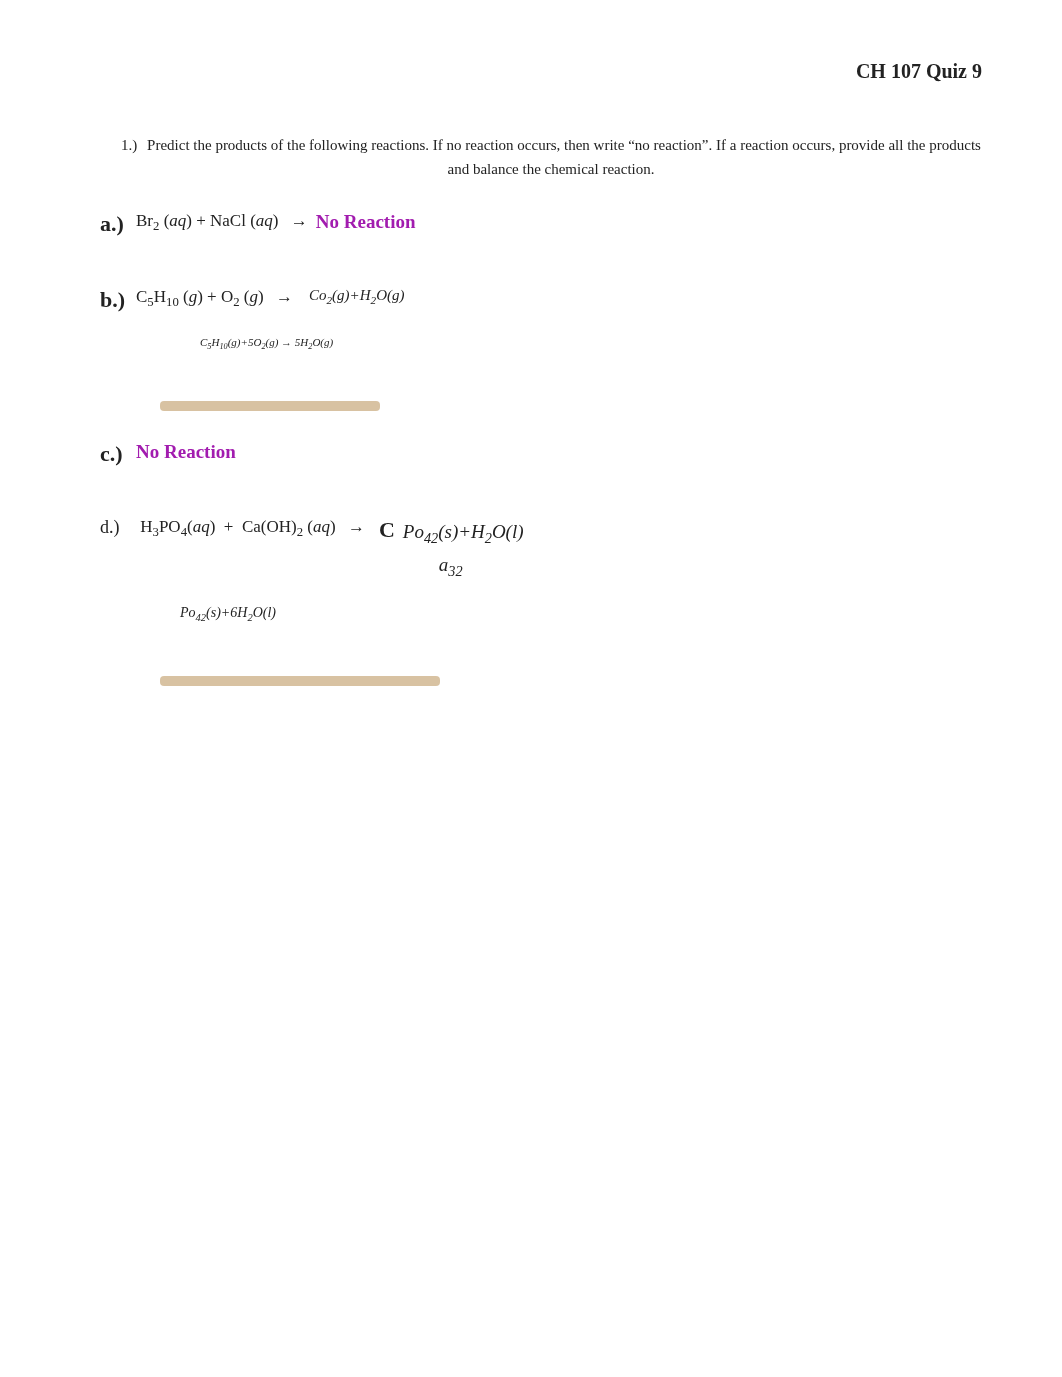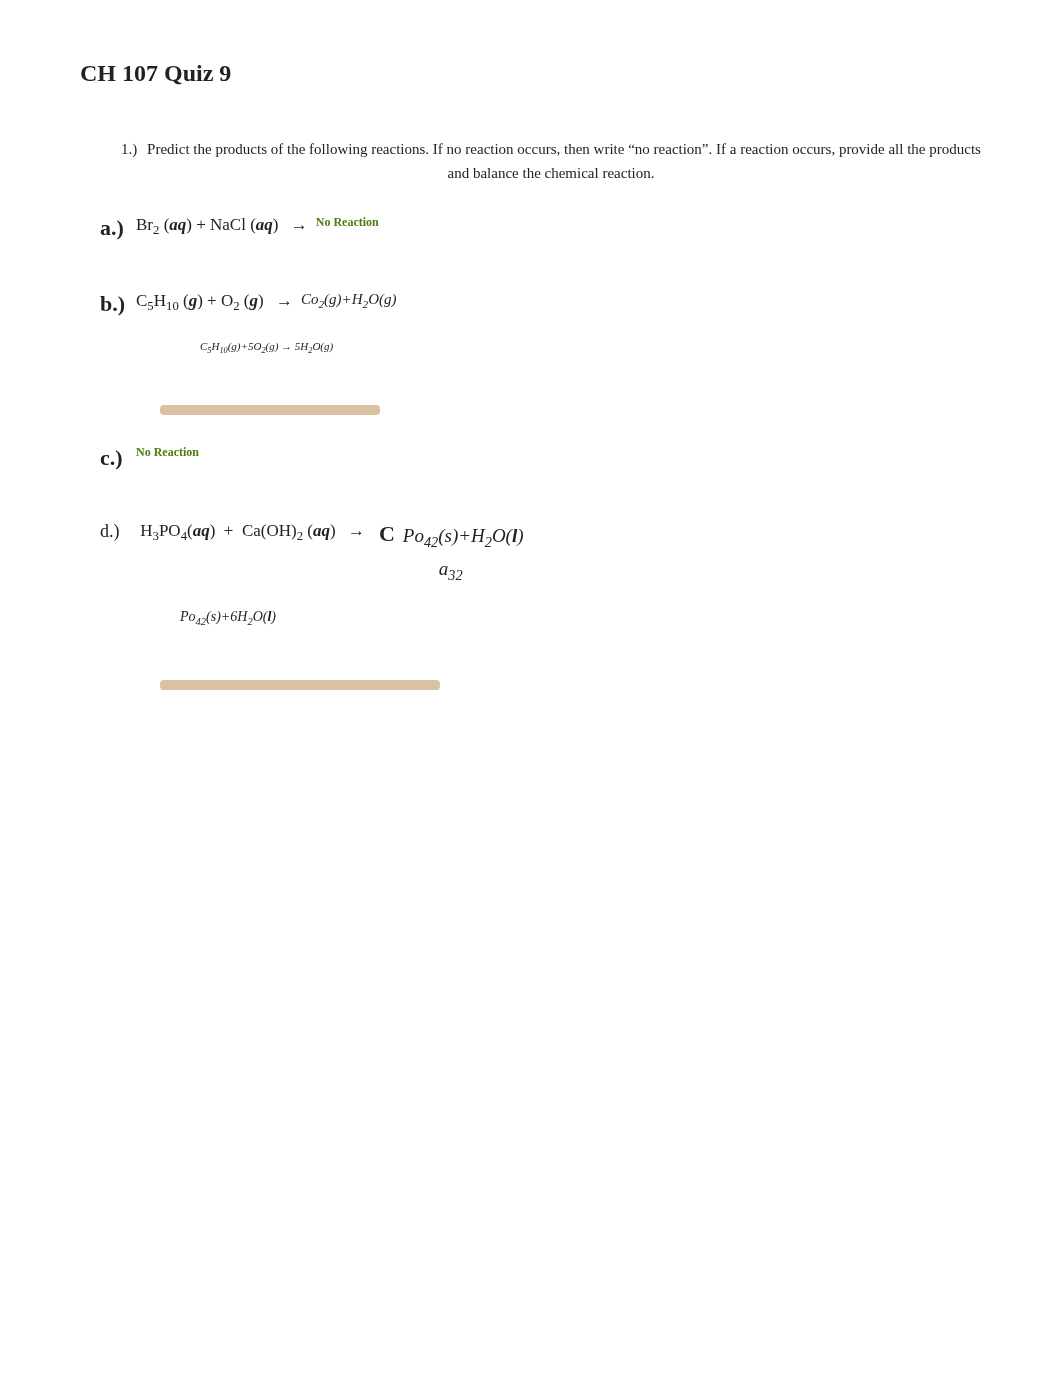--- a/index.html
+++ b/index.html
@@ -5,22 +5,22 @@
     * { margin: 0; padding: 0; box-sizing: border-box; }
     body {
       background: #ffffff;
       font-family: "Times New Roman", Times, serif;
       width: 1062px;
       min-height: 1377px;
       padding: 40px 80px;
       color: #222;
     }
     .page-title {
-      text-align: left;
-      font-size: 24px;
+      text-align: right;
+      font-size: 20px;
       font-weight: bold;
       margin-bottom: 50px;
       margin-top: 20px;
     }
     .question-intro {
       font-size: 15px;
       line-height: 1.6;
       margin-left: 40px;
       margin-bottom: 30px;
       text-align: center;
@@ -40,35 +40,35 @@
       min-width: 36px;
     }
     .equation {
       font-size: 17px;
       display: inline;
     }
     .arrow {
       margin: 0 8px;
     }
     .no-reaction {
-      color: #4d7c0f;
+      color: #a21caf;
       font-weight: bold;
-      font-size: 12px;
+      font-size: 19px;
     }
     .single-replacement {
       color: #6a0dad;
       font-weight: bold;
       font-size: 20px;
       display: block;
       text-align: center;
       margin-left: 260px;
       margin-top: 4px;
     }
     .sub { vertical-align: sub; font-size: 0.75em; }
-    .italic { font-style: italic; font-weight: bold; }
+    .italic { font-style: italic; }
     .part-section {
       margin-bottom: 50px;
     }
     .reaction-detail {
       font-size: 11px;
       font-style: italic;
       margin-left: 120px;
       margin-top: 23px;
       margin-bottom: 8px;
     }
@@ -135,21 +135,21 @@
 
 <div class="part-section">
   <div class="part-row">
     <span class="part-letter">
       <b>b.)</b>
     </span>
     <span class="equation">
       C<sub class="sub">5</sub>H<sub class="sub">10</sub> (<span class="italic">g</span>) + O<sub class="sub">2</sub> (<span class="italic">g</span>)
       <span class="arrow"> → </span>
     </span>
-    <span style="font-size:15px; font-style:italic; ">
+    <span style="font-size:15px; font-style:italic; margin-left:8px;">
       Co<sub class="sub">2</sub>(g)+H<sub class="sub">2</sub>O(g)
     </span>
   </div>
   <div class="reaction-detail">
     C<sub class="sub">5</sub>H<sub class="sub">10</sub>(g)+5O<sub class="sub">2</sub>(g) → 5H<sub class="sub">2</sub>O(g)
   </div>
 </div>
 
 <div class="divider-bar"></div>
 

